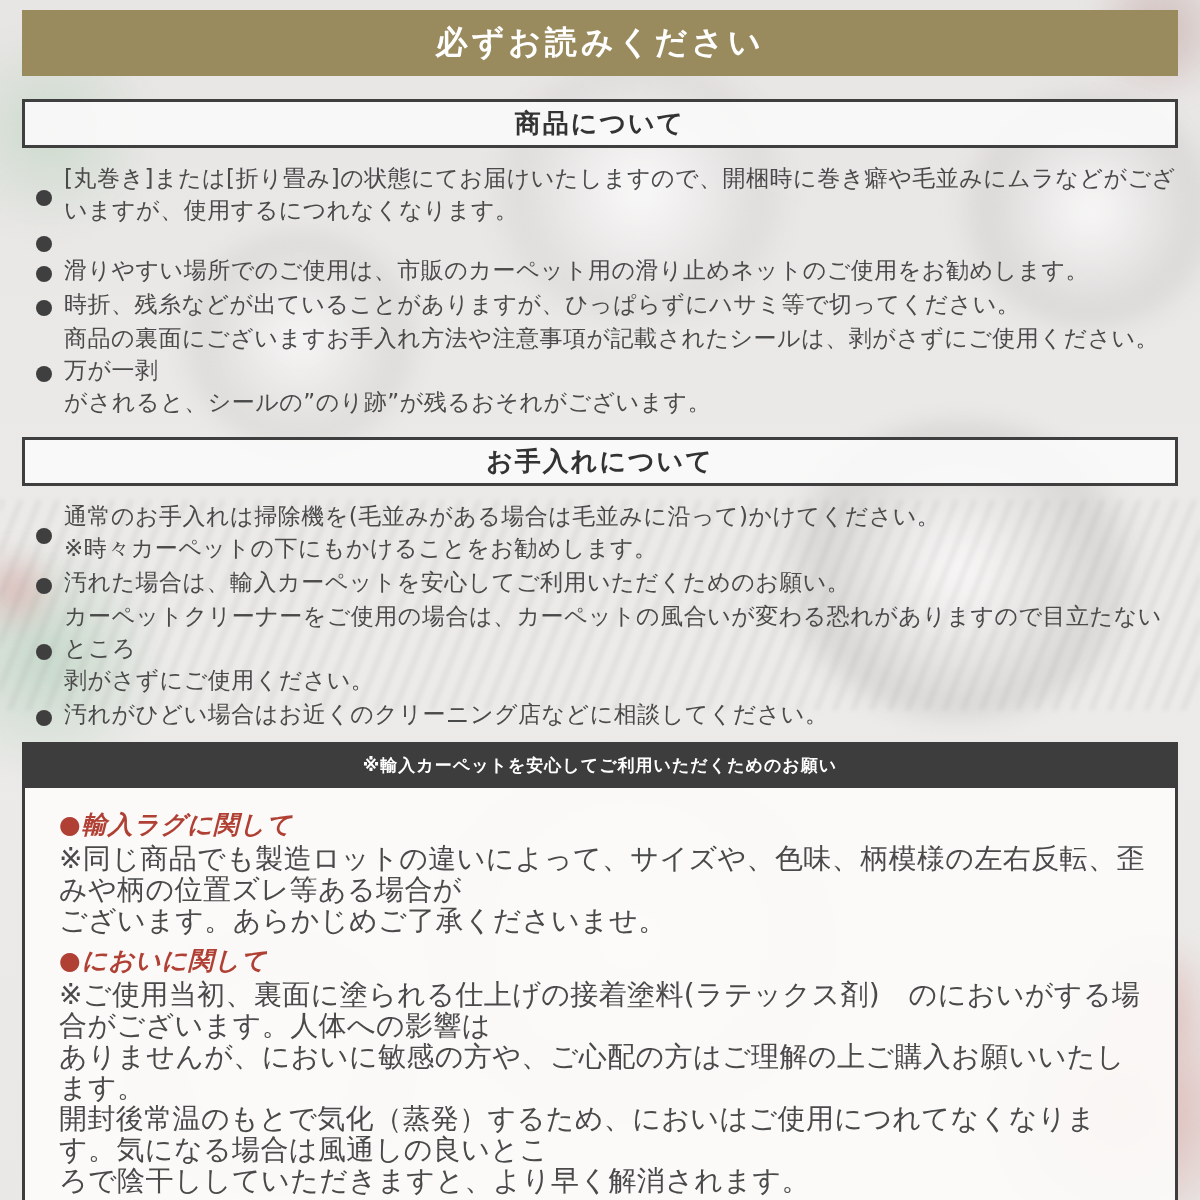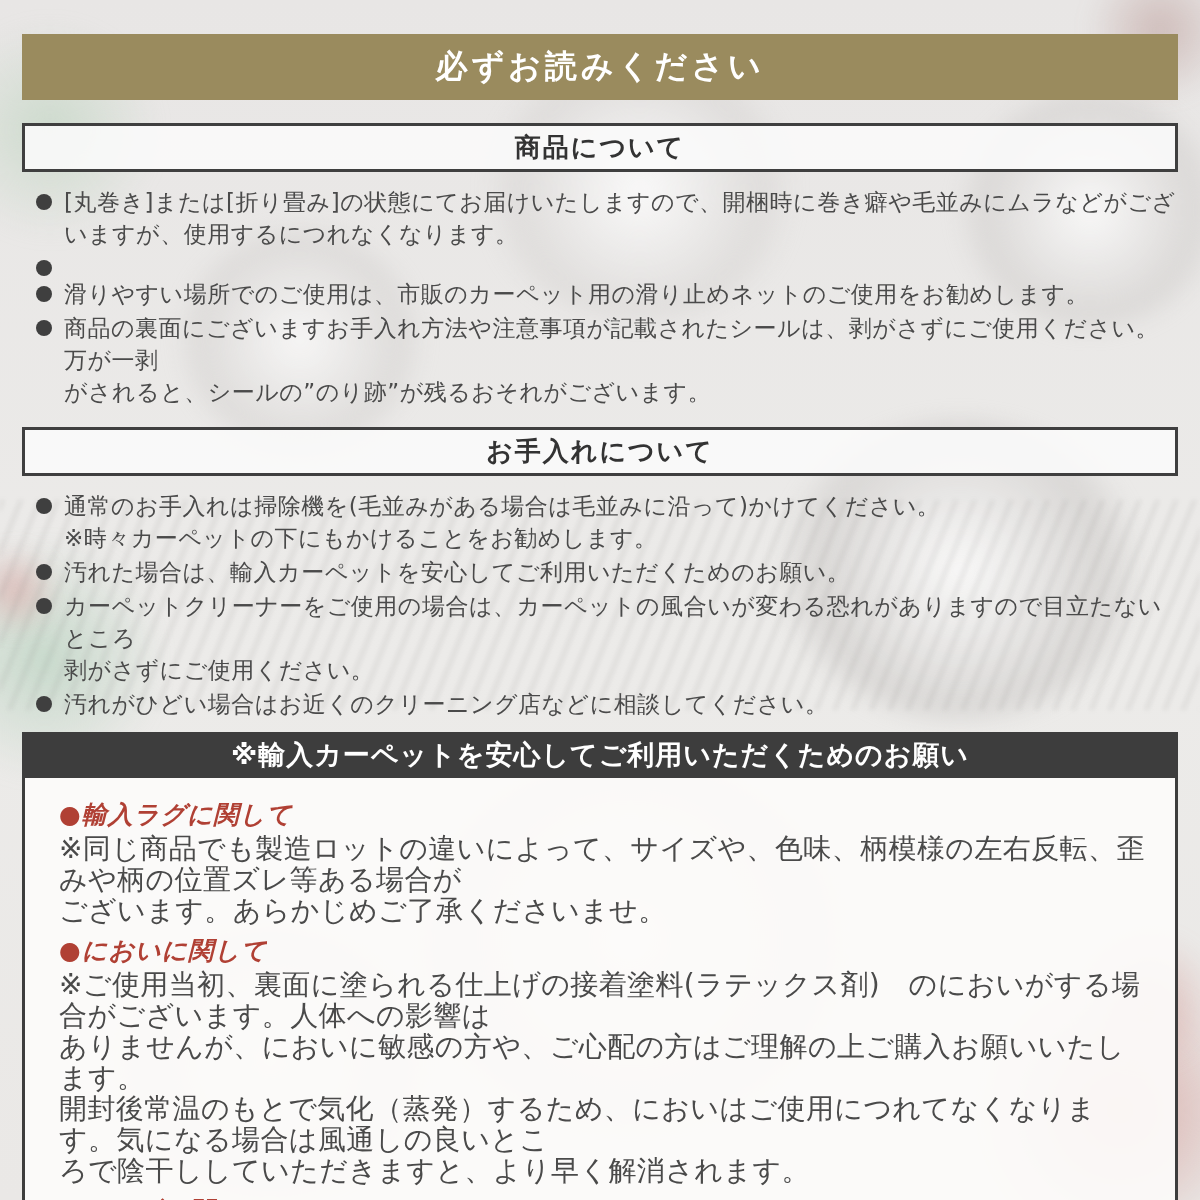--- a/index.html
+++ b/index.html
@@ -22,49 +22,49 @@
   .b-gray3{left:180px;top:230px;width:240px;height:220px;background:radial-gradient(circle,rgba(255,255,255,.6),rgba(200,197,195,.35) 62%,rgba(200,197,195,0) 80%);}
   .b-gray4{left:780px;top:420px;width:360px;height:300px;background:radial-gradient(circle,rgba(255,255,255,.65),rgba(192,189,187,.4) 60%,rgba(192,189,187,0) 80%);}
   .b-gray5{left:420px;top:760px;width:420px;height:360px;background:radial-gradient(circle,rgba(255,255,255,.6),rgba(205,202,200,.3) 65%,rgba(205,202,200,0) 82%);}
   .b-gray6{left:120px;top:930px;width:300px;height:260px;background:radial-gradient(circle,rgba(255,255,255,.55),rgba(202,199,197,.3) 62%,rgba(202,199,197,0) 80%);}
   .streaks{position:absolute;left:0;top:500px;width:1200px;height:210px;filter:blur(2px);
     background:repeating-linear-gradient(112deg,rgba(120,116,114,.10) 0 5px,rgba(120,116,114,0) 5px 17px);}
 
   .content{position:relative;z-index:2;}
 
   .banner{
-    margin:34px 22px 0 22px;height:66px;background:#9a8b5e;
+    margin:10px 22px 0 22px;height:66px;background:#9a8b5e;
     display:flex;align-items:center;justify-content:center;
     color:#ffffff;font-size:32px;font-weight:bold;letter-spacing:4px;
   }
   .section-box{
     margin:0 22px;background:rgba(250,250,250,.88);
     border:3px solid #3f3f3f;height:43px;
     display:flex;align-items:center;justify-content:center;
     color:#333333;font-size:26px;font-weight:bold;letter-spacing:2px;
   }
   .box1{margin-top:23px;font-family:Liberation Serif, serif;}
   .box2{margin-top:19px;}
 
   .bullet-list{margin:14px 22px 0 22px;padding:0;list-style:none;}
-  .bullet-item{display:flex;align-items:flex-start;margin:0 0 2px 0;}
+  .bullet-item{display:flex;align-items:center;margin:0 0 2px 0;}
   .dot{
     flex:0 0 auto;width:16px;height:16px;border-radius:50%;
     background:#3f3f3f;margin:8px 12px 0 14px;
   }
   .item-text{
     color:#4a4a4a;font-size:23px;line-height:32px;
     white-space:pre-line;letter-spacing:.5px;
   }
 
   .notice{margin:12px 22px 0 22px;}
   .notice-header{
     height:46px;background:#3d3d3d;color:#ffffff;
     display:flex;align-items:center;justify-content:center;
-    font-size:27px;font-weight:bold;letter-spacing:1px;
+    font-size:17px;font-weight:bold;letter-spacing:1px;
   }
   .notice-body{
     background:rgba(252,251,250,.93);
     border:3px solid #3d3d3d;border-top:none;
     padding:12px 28px 14px 34px;
   }
   .notice-heading{
     color:#b04034;font-size:25px;font-weight:bold;
     margin:8px 0 2px 0;letter-spacing:1px;font-style:italic;
   }
@@ -112,20 +112,24 @@
       </li>
       <li class="bullet-item">
         <span class="dot"></span>
       </li>
       <li class="bullet-item">
         <span class="dot"></span>
         <span class="item-text">滑りやすい場所でのご使用は、市販のカーペット用の滑り止めネットのご使用をお勧めします。</span>
       </li>
       <li class="bullet-item">
         <span class="dot"></span>
+        <span class="item-text">時折、残糸などが出ていることがありますが、ひっぱらずにハサミ等で切ってください。</span>
+      </li>
+      <li class="bullet-item">
+        <span class="dot"></span>
         <span class="item-text">商品の裏面にございますお手入れ方法や注意事項が記載されたシールは、剥がさずにご使用ください。万が一剥
 がされると、シールの”のり跡”が残るおそれがございます。</span>
       </li>
     </ul>
 
     <div class="section-box box2">
       <span>お手入れについて</span>
     </div>
 
     <ul class="bullet-list">

